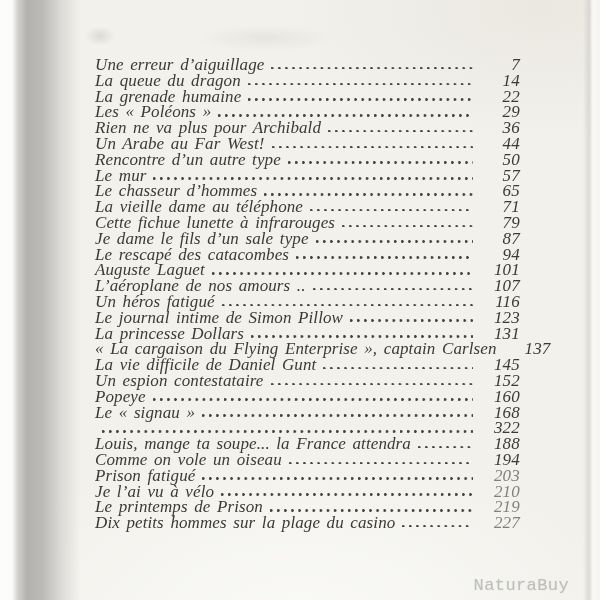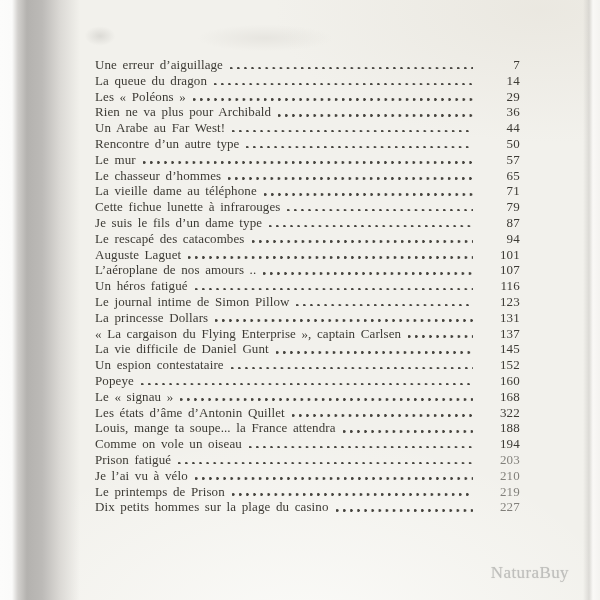--- a/index.html
+++ b/index.html
@@ -23,40 +23,41 @@
       
       radial-gradient(340px 170px at 540px 10px, rgba(232,229,221,.75), rgba(232,229,221,0) 78%),
       
       radial-gradient(420px 260px at 300px 640px, rgba(252,252,250,.85), rgba(252,252,250,0) 80%),
       #f2f1ec;
   }
   .toc{
     position:absolute;
     left:95px; top:57px; width:425px;
     font-family:"Liberation Serif","DejaVu Serif",serif;
-    font-size:13px; line-height:15.8px;
+    font-size:17px; line-height:15.8px;
     color:#3c3a34;
+    font-style:italic;
   }
   .row{display:flex;align-items:baseline;height:15.8px;}
   .title{white-space:nowrap;word-spacing:2.2px;letter-spacing:.1px;}
   .leader{
     flex:1;
     align-self:flex-end;
     height:2.6px;
     margin:0 13px 3.5px 7px;
     background:radial-gradient(circle at 1.2px 1.3px, #45433d 1.05px, rgba(69,67,61,0) 1.5px);
     background-size:7.1px 2.6px;
     background-repeat:repeat-x;
   }
   .num{min-width:34px;text-align:right;letter-spacing:.2px;}
   .row.faded .num{opacity:.62;}
   .watermark{
     position:absolute;
-    right:31px; bottom:17px;
-    font-family:Liberation Serif, serif;
+    right:31px; bottom:5px;
+    font-family:Liberation Mono, monospace;
     font-size:17px;
     color:#bfbfbc;
     letter-spacing:.4px;
     text-shadow:0 0 1px rgba(191,191,188,.55);
   }
 </style>
 </head>
 <body>
 
 <div class="photo">
@@ -66,20 +67,25 @@
       <span class="leader"></span>
       <span class="num">7</span>
     </div>
 
     <div class="row">
       <span class="title">La queue du dragon</span>
       <span class="leader"></span>
       <span class="num">14</span>
     </div>
 
+    <div class="row">
+      <span class="title">La grenade humaine</span>
+      <span class="leader"></span>
+      <span class="num">22</span>
+    </div>
 
     <div class="row">
       <span class="title">Les « Poléons »</span>
       <span class="leader"></span>
       <span class="num">29</span>
     </div>
 
     <div class="row">
       <span class="title">Rien ne va plus pour Archibald</span>
       <span class="leader"></span>
@@ -116,21 +122,21 @@
       <span class="num">71</span>
     </div>
 
     <div class="row">
       <span class="title">Cette fichue lunette à infrarouges</span>
       <span class="leader"></span>
       <span class="num">79</span>
     </div>
 
     <div class="row">
-      <span class="title">Je suis le fils d’un dame type</span>
+      <span class="title">Je dame le fils d’un sale type</span>
       <span class="leader"></span>
       <span class="num">87</span>
     </div>
 
     <div class="row">
       <span class="title">Le rescapé des catacombes</span>
       <span class="leader"></span>
       <span class="num">94</span>
     </div>
 
@@ -189,21 +195,20 @@
     </div>
 
     <div class="row">
       <span class="title">Le « signau »</span>
       <span class="leader"></span>
       <span class="num">168</span>
     </div>
 
 
     <div class="row">
-      <span class="title">Les états d’âme d’Antonin Quillet</span>
       <span class="leader"></span>
       <span class="num">322</span>
     </div>
 
     <div class="row">
       <span class="title">Louis, mange ta soupe... la France attendra</span>
       <span class="leader"></span>
       <span class="num">188</span>
     </div>
 

